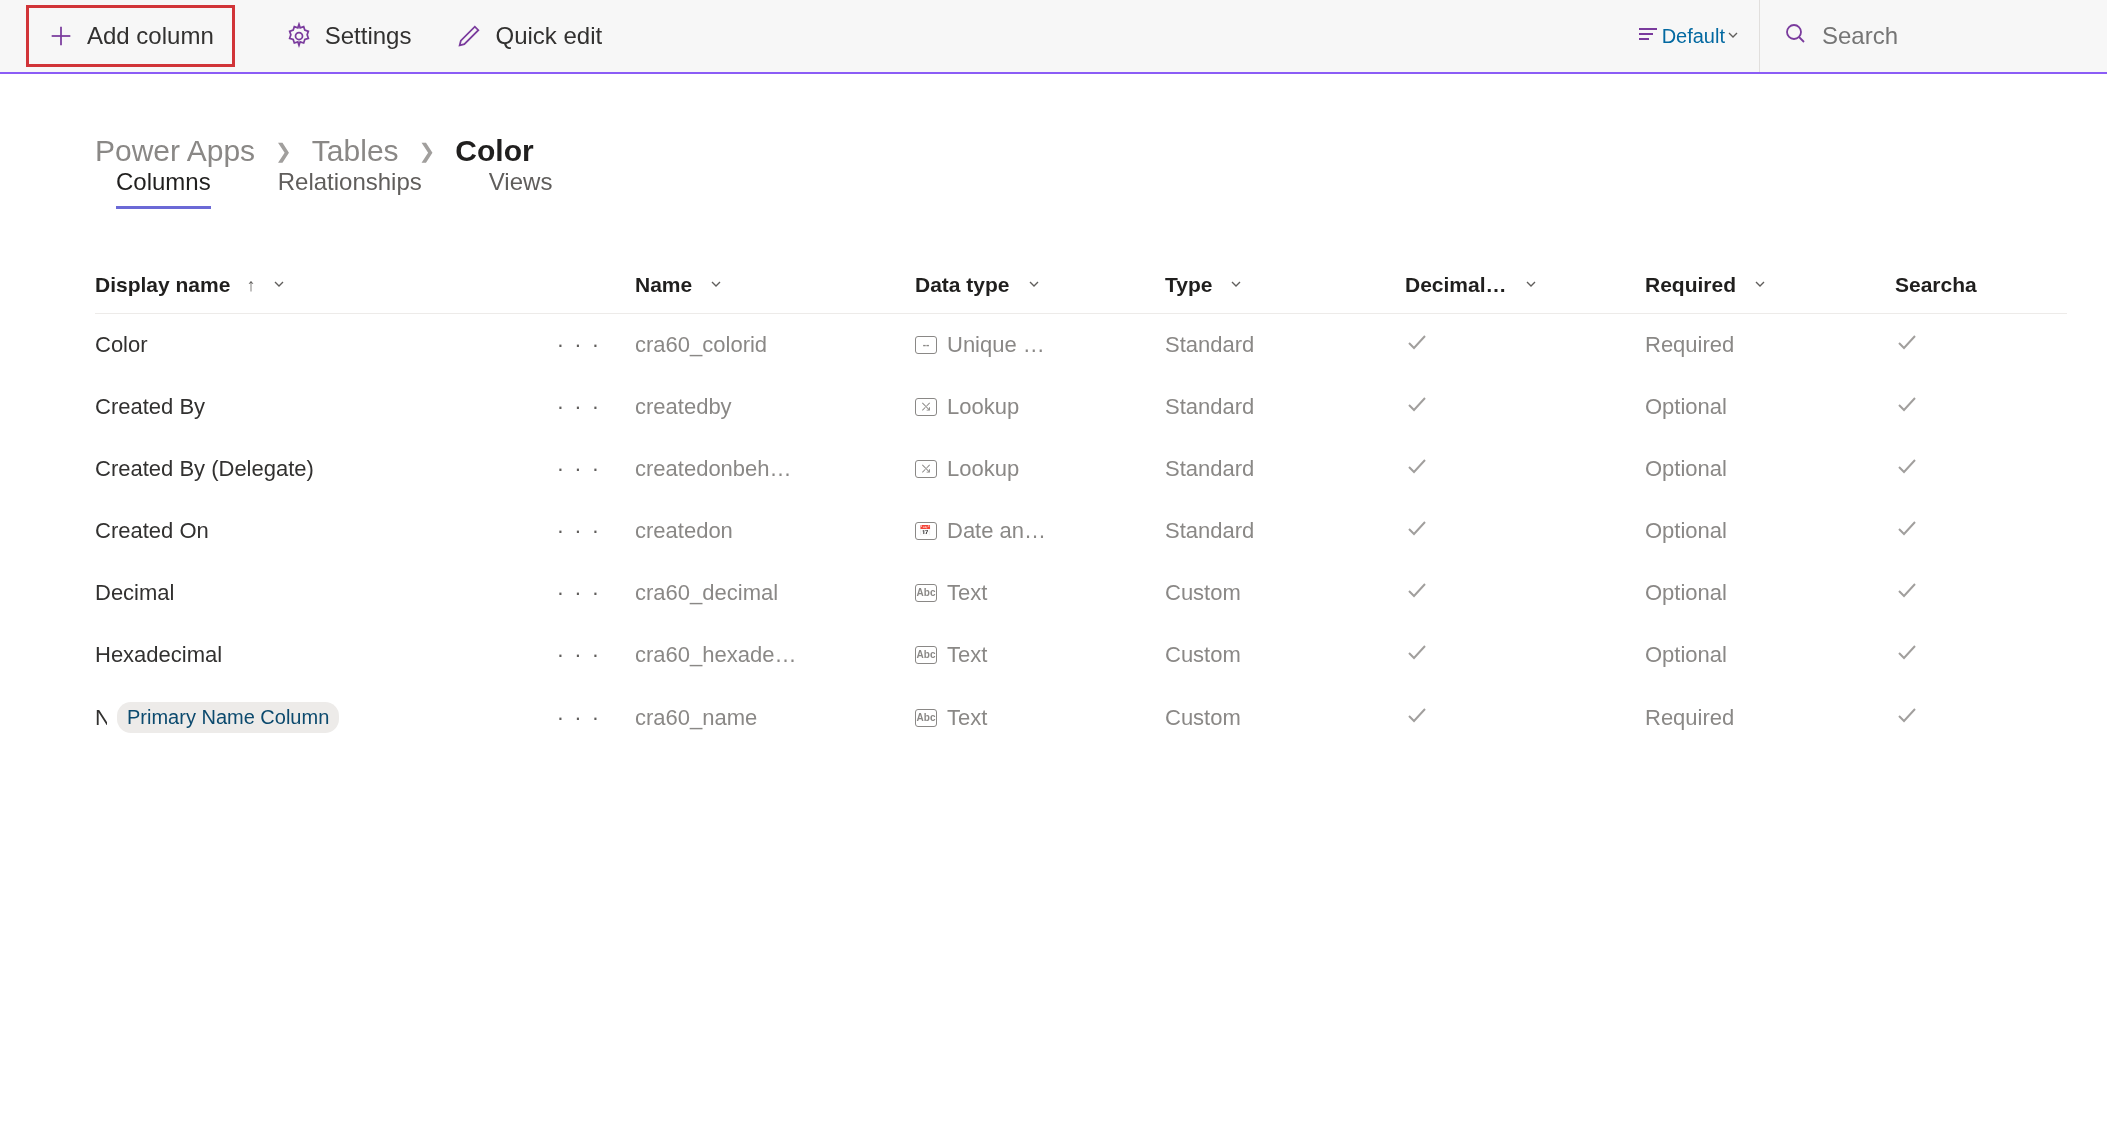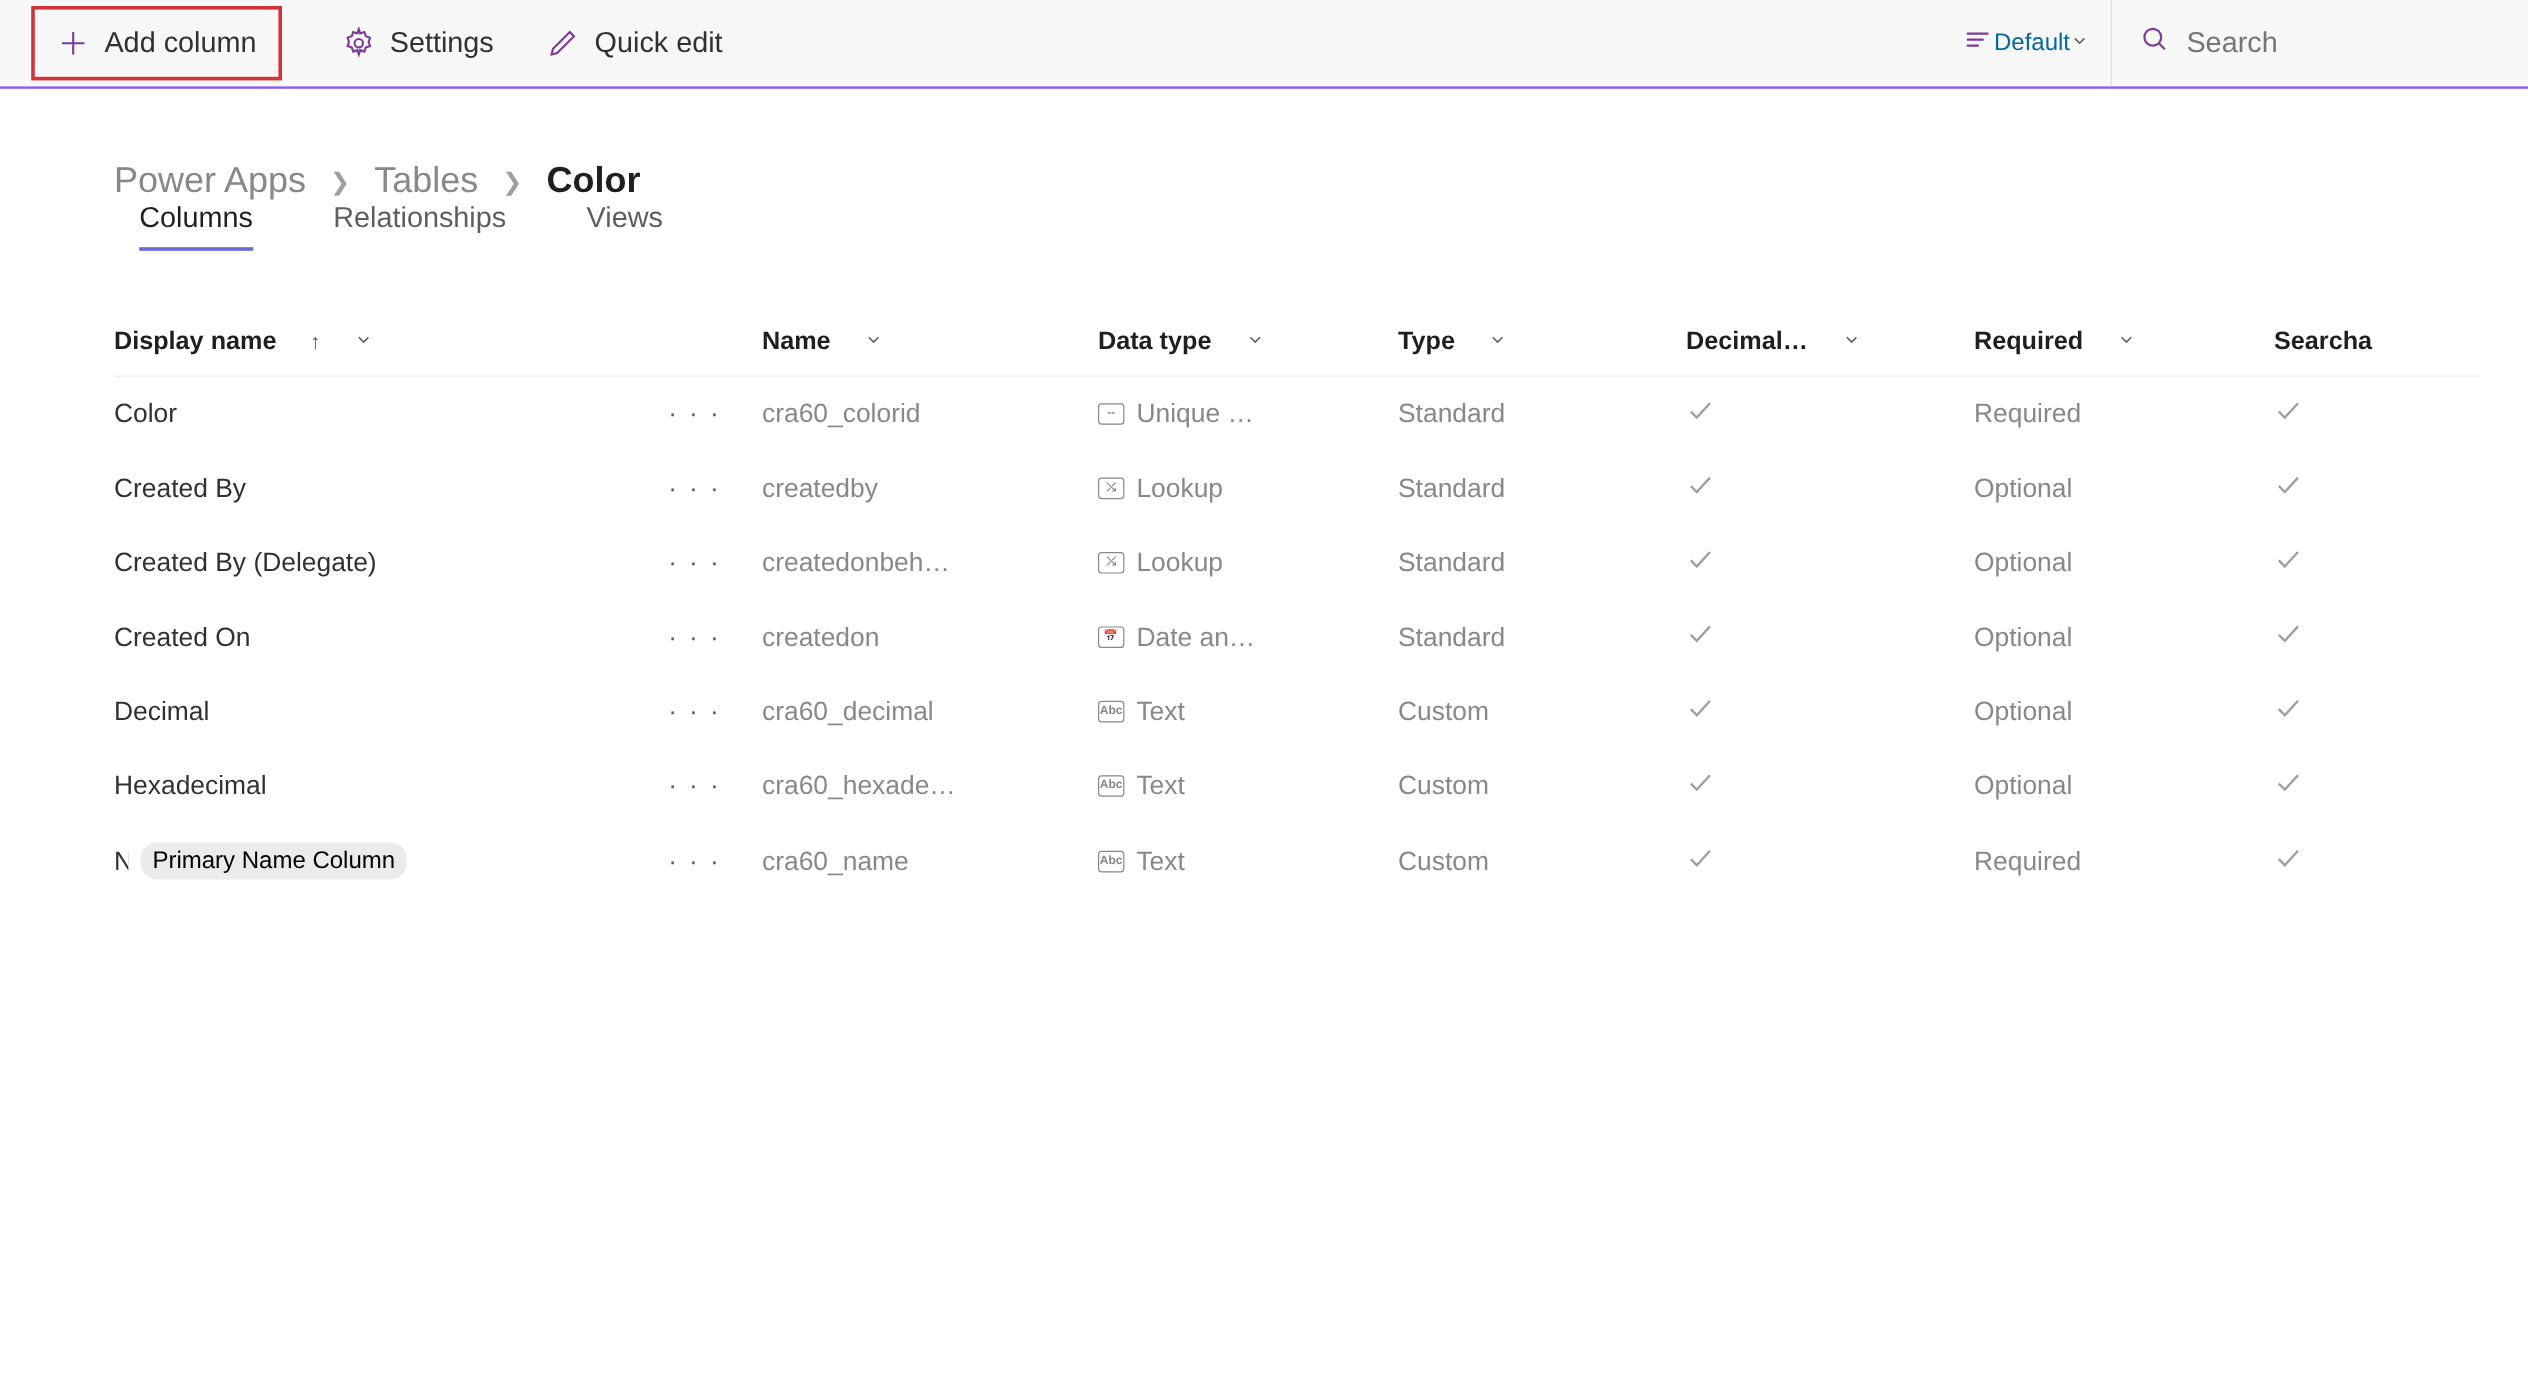--- a/index.html
+++ b/index.html
@@ -98,21 +98,21 @@
       grid-template-columns: 540px 280px 250px 240px 240px 250px 120px;
       align-items: center;
     }
     .thead {
       border-bottom: 1px solid #edebe9;
       padding: 16px 0;
       font-size: 21px;
       font-weight: 600;
       color: #201f1e;
     }
-    .th { display: flex; align-items: center; gap: 28px; cursor: pointer; white-space: nowrap; }
+    .th { display: flex; align-items: center; gap: 16px; cursor: pointer; white-space: nowrap; }
     .th .sort-arrow { font-size: 18px; color: #605e5c; }
     .th .chev svg { width: 16px; height: 16px; color: #605e5c; }
 
     .trow {
       padding: 16px 0;
       font-size: 22px;
     }
     .cell-display {
       display: flex;
       align-items: center;
@@ -138,21 +138,21 @@
       line-height: 1;
       flex-shrink: 0;
       color: #8a8886;
       font-family: Arial, sans-serif;
       font-weight: bold;
     }
     .check-cell { color: #a19f9d; }
     .check-cell svg { width: 24px; height: 24px; }
     .tag-badge {
       background: #edebe9;
-      color: #000000;
+      color: #0c4a6e;
       padding: 4px 10px;
       border-radius: 14px;
       font-size: 20px;
       white-space: nowrap;
     }
   </style>
 </head>
 <body>
 
 <div class="toolbar">

